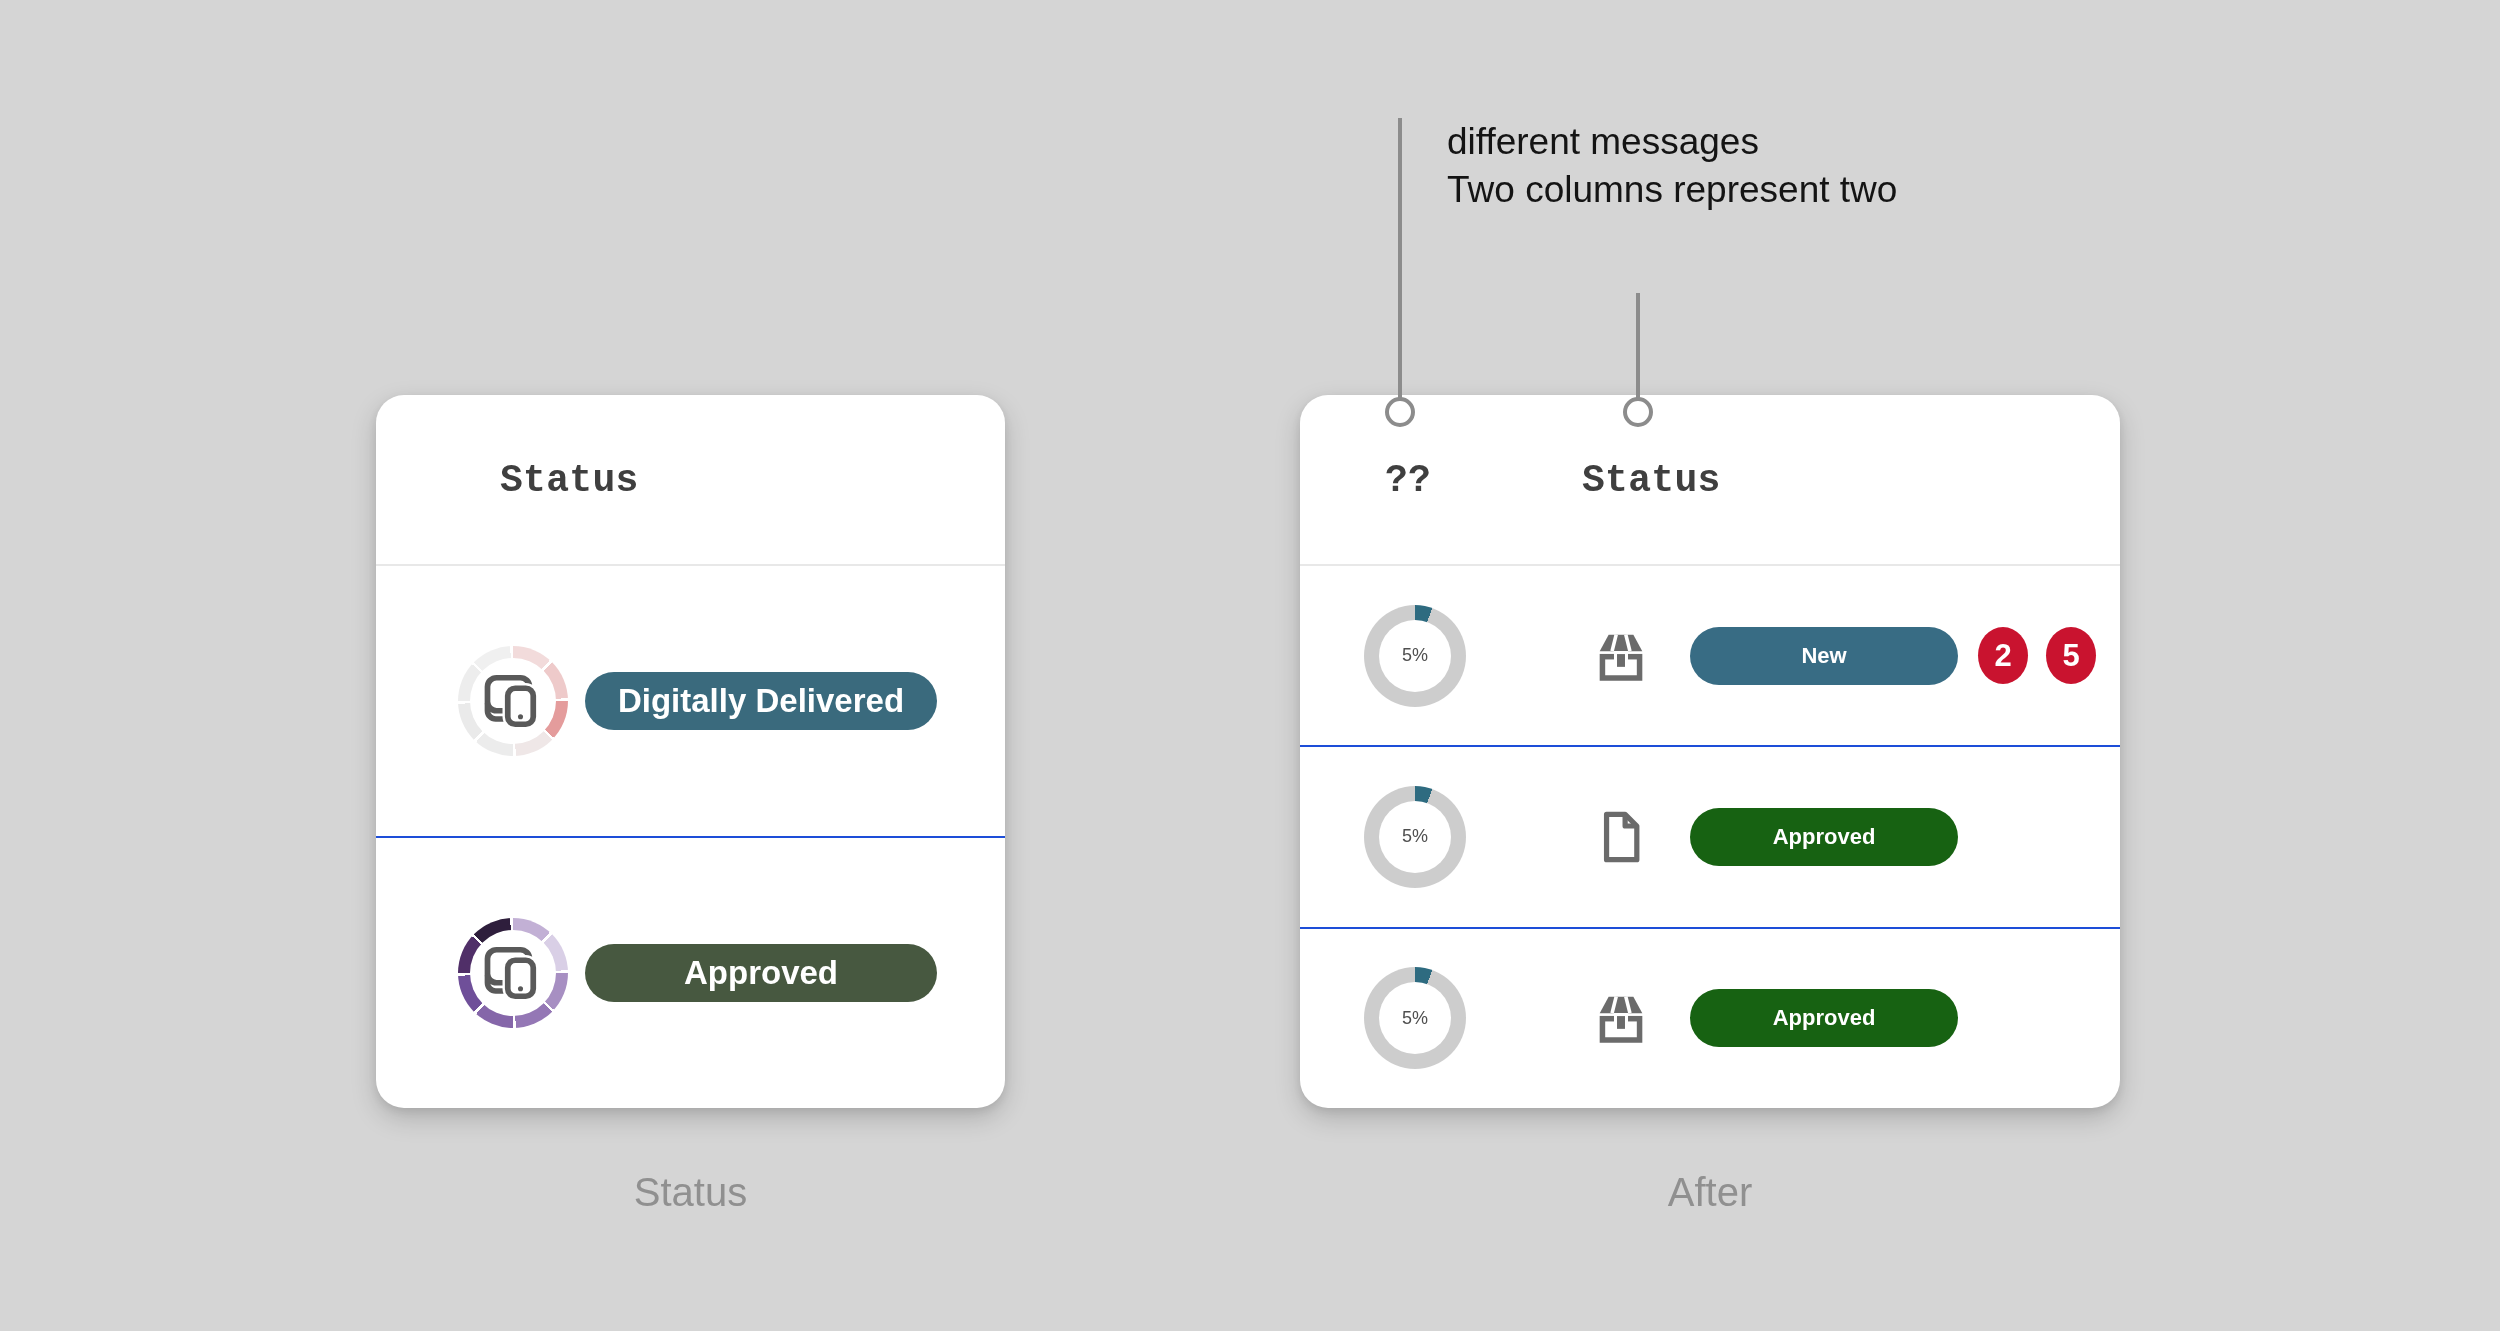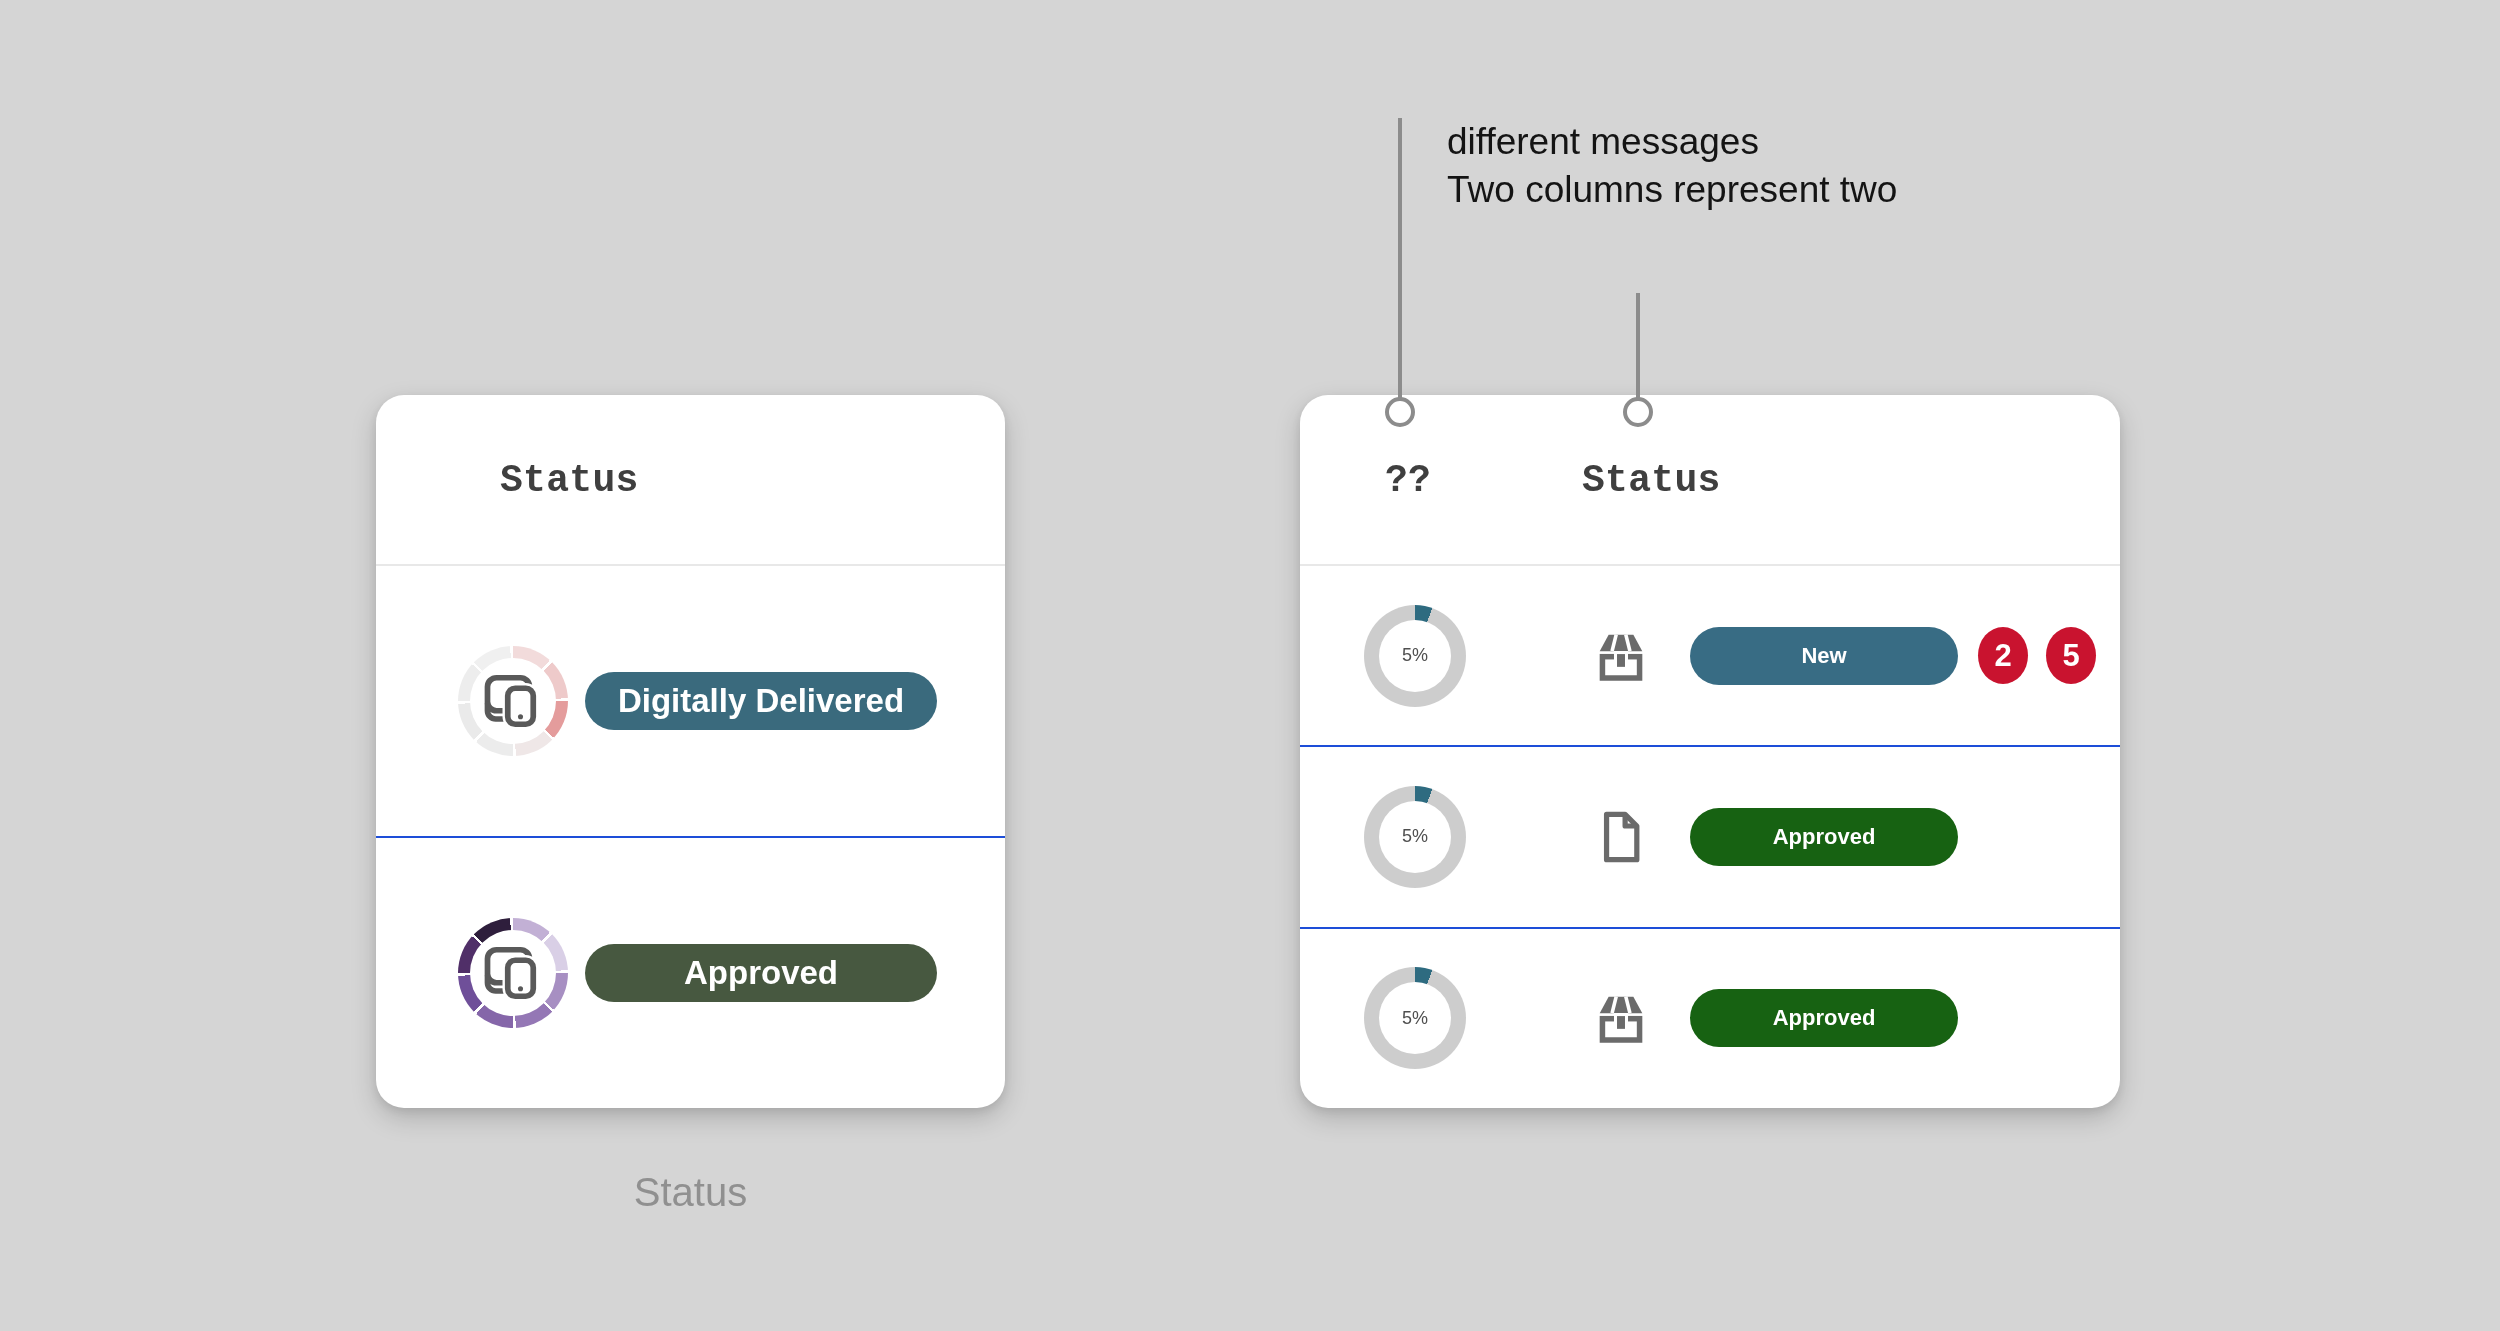--- a/index.html
+++ b/index.html
@@ -199,14 +199,15 @@
     <circle cx="20" cy="317" r="13" fill="#fff" stroke="#8c8c8c" stroke-width="4"></circle>
     <line x1="258" y1="198" x2="258" y2="303" stroke="#8c8c8c" stroke-width="4"></line>
     <circle cx="258" cy="317" r="13" fill="#fff" stroke="#8c8c8c" stroke-width="4"></circle>
   </svg>
   <div class="annotation">
     <div>different messages</div>
     <div>Two columns represent two</div>
   </div>
 
   <div class="caption caption-before">Status</div>
+  <div class="caption caption-after">After</div>
 
 </div>
 
 </body></html>

